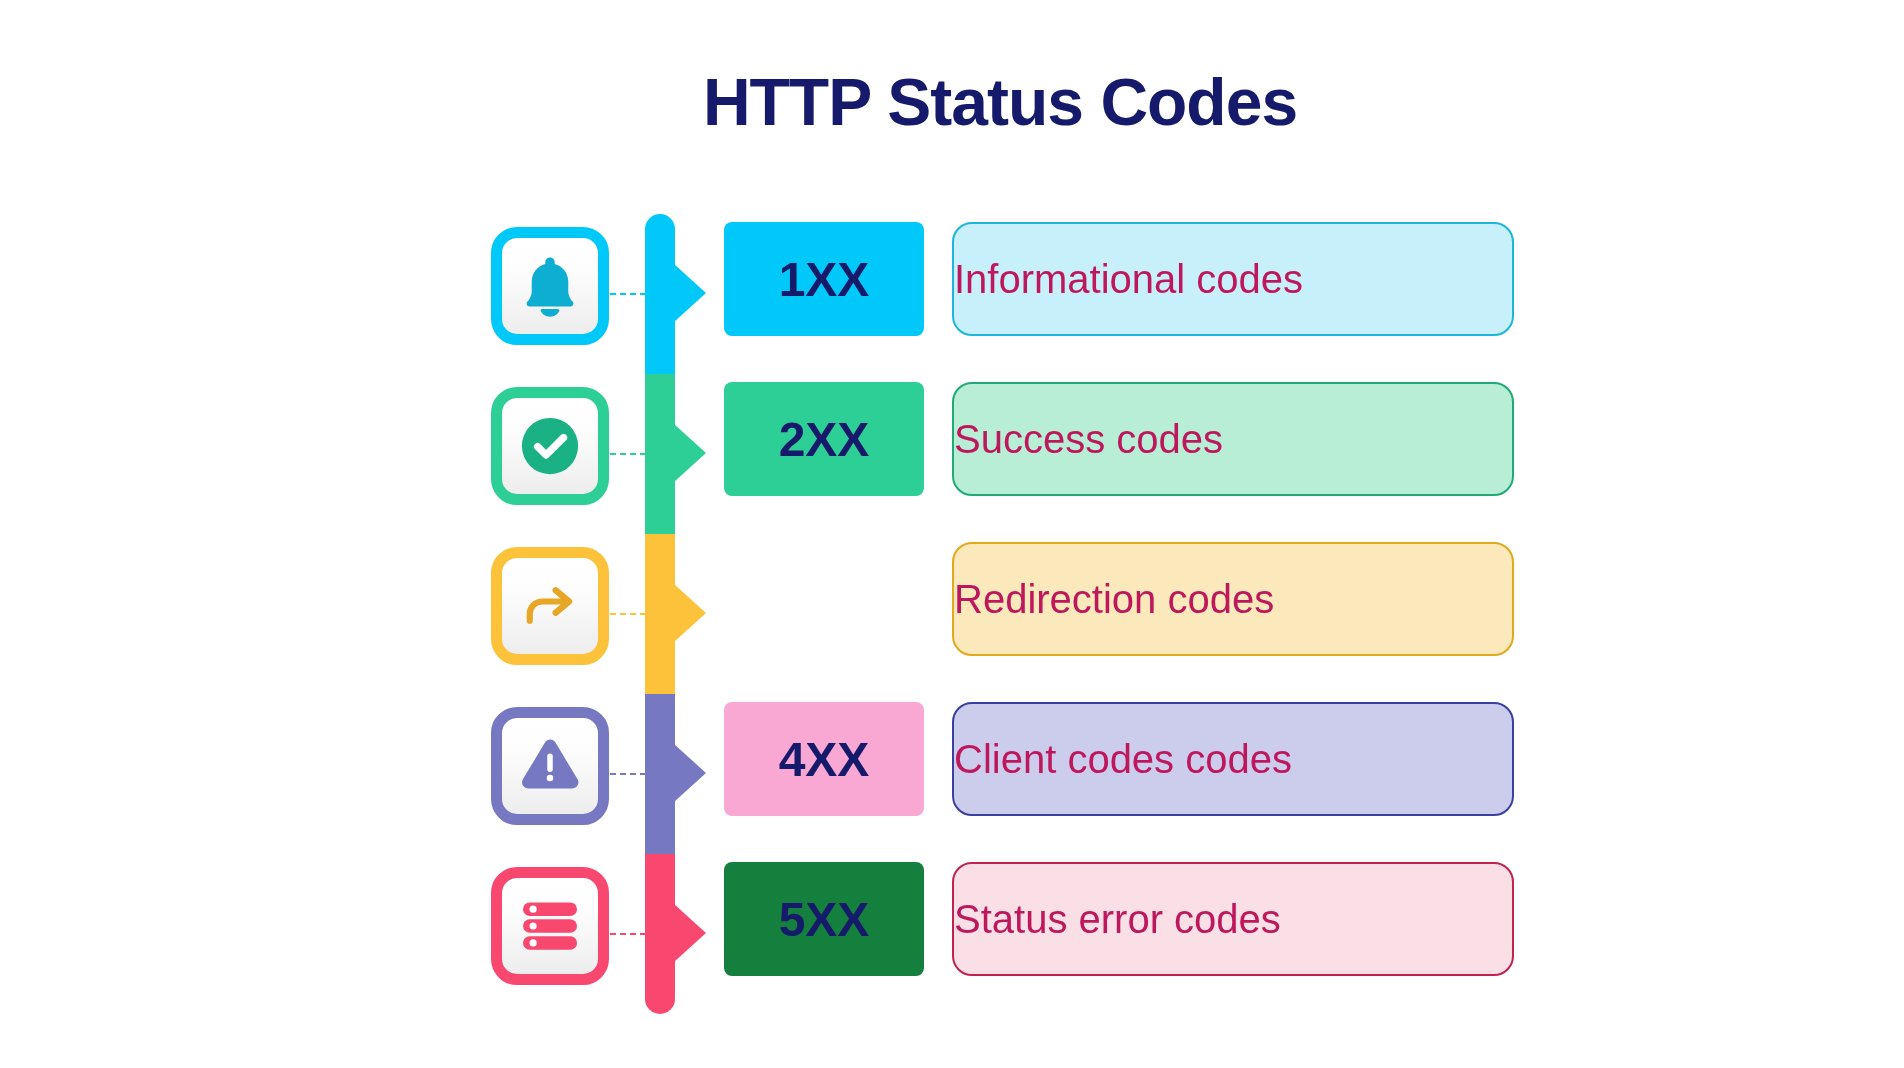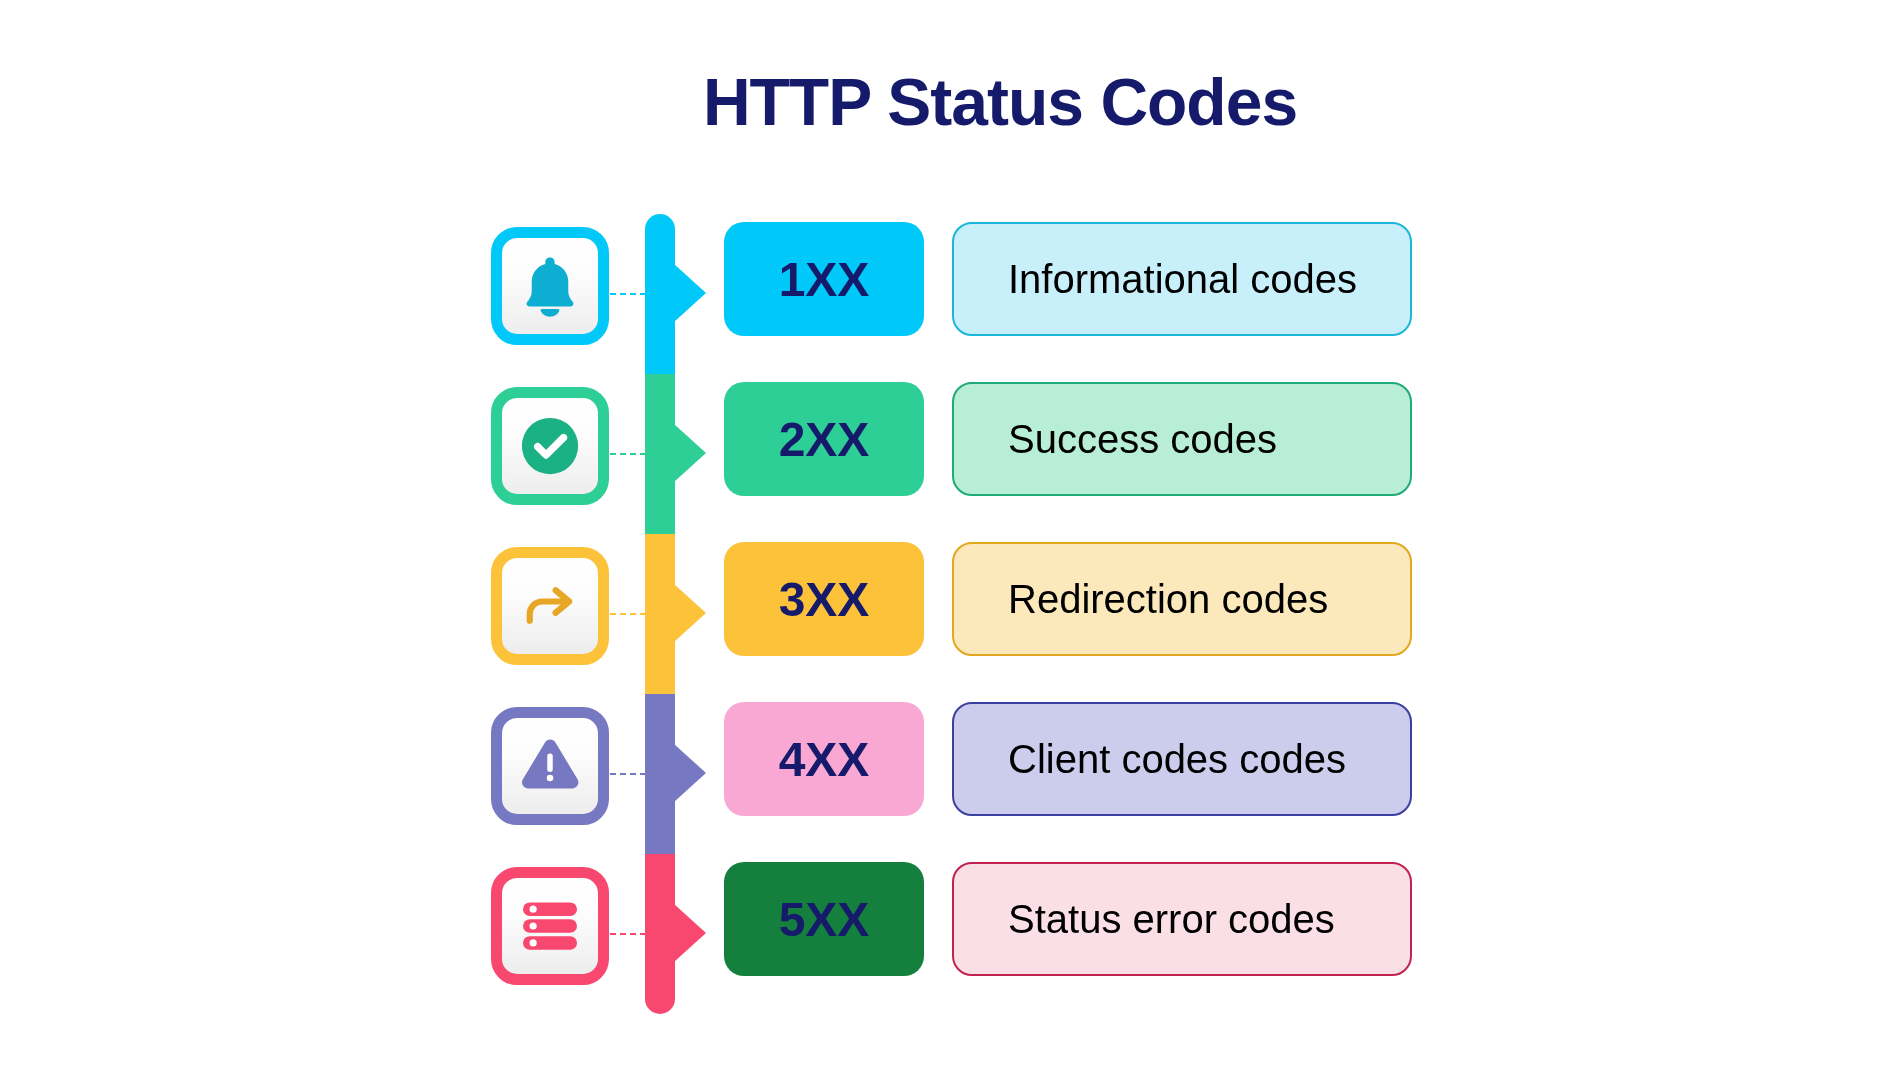--- a/index.html
+++ b/index.html
@@ -111,46 +111,45 @@
     border-left-style: solid;
   }
 
   
   .code-badge {
     position: absolute;
     left: 676px;
     top: 8px;
     width: 200px;
     height: 114px;
-    border-radius: 20px;
+    border-radius: 8px;
     display: flex;
     align-items: center;
     justify-content: center;
     font-size: 48px;
     font-weight: bold;
     color: #151a6a;
     letter-spacing: 0px;
   }
 
   
   .desc-pill {
     position: absolute;
     left: 904px;
     top: 8px;
-    width: 460px;
+    width: 562px;
     height: 114px;
     box-sizing: border-box;
     border-radius: 20px;
     border-width: 2px;
     border-style: solid;
     display: flex;
     align-items: center;
-    padding-left: 54px;
     font-size: 40px;
-    color: #000000;
+    color: #be185d;
   }
 </style>
 </head>
 <body>
 
 <div id="canvas">
 
   <div id="title">HTTP Status Codes</div>
 
   <div id="diagram">
@@ -204,23 +203,20 @@
           <div class="icon-box" style="border-color: rgb(252, 195, 58);">
             <span>
               <svg width="72" height="72" viewBox="0 0 64 64">
                 <path d="M14 45v-6c0-6 4.9-11 11-11h22" fill="none" stroke="#e8a627" stroke-width="5.5" stroke-linecap="round" stroke-linejoin="round"></path>
                 <path d="M37 18l12 10-12 10" fill="none" stroke="#e8a627" stroke-width="5.5" stroke-linecap="round" stroke-linejoin="round"></path>
               </svg>
             </span>
           </div>
           <div class="connector" style="border-top-color: rgb(252, 195, 58);"></div>
           <div class="pointer" style="border-left-color: rgb(252, 195, 58);"></div>
-          <div class="code-badge" style="background: rgb(252, 195, 58);">
-            <span>3XX</span>
-          </div>
           <div class="desc-pill" style="background: rgb(251, 232, 187); border-color: rgb(224, 169, 30);">
             <span>Redirection codes</span>
           </div>
         </div>
         <div class="row" style="top: 694px;">
           <div class="icon-box" style="border-color: rgb(119, 120, 194);">
             <span>
               <svg width="70" height="70" viewBox="0 0 64 64">
                 <path fill="#7778c2" d="M27.4 10.5L7.2 44.2c-2.2 3.6.5 8.3 4.8 8.3h40.4c4.3 0 7-4.7 4.8-8.3L37 10.5c-2.1-3.6-7.4-3.6-9.6 0z"></path>
                 <path d="M32 23v12" fill="none" stroke="#ffffff" stroke-width="5" stroke-linecap="round"></path>

